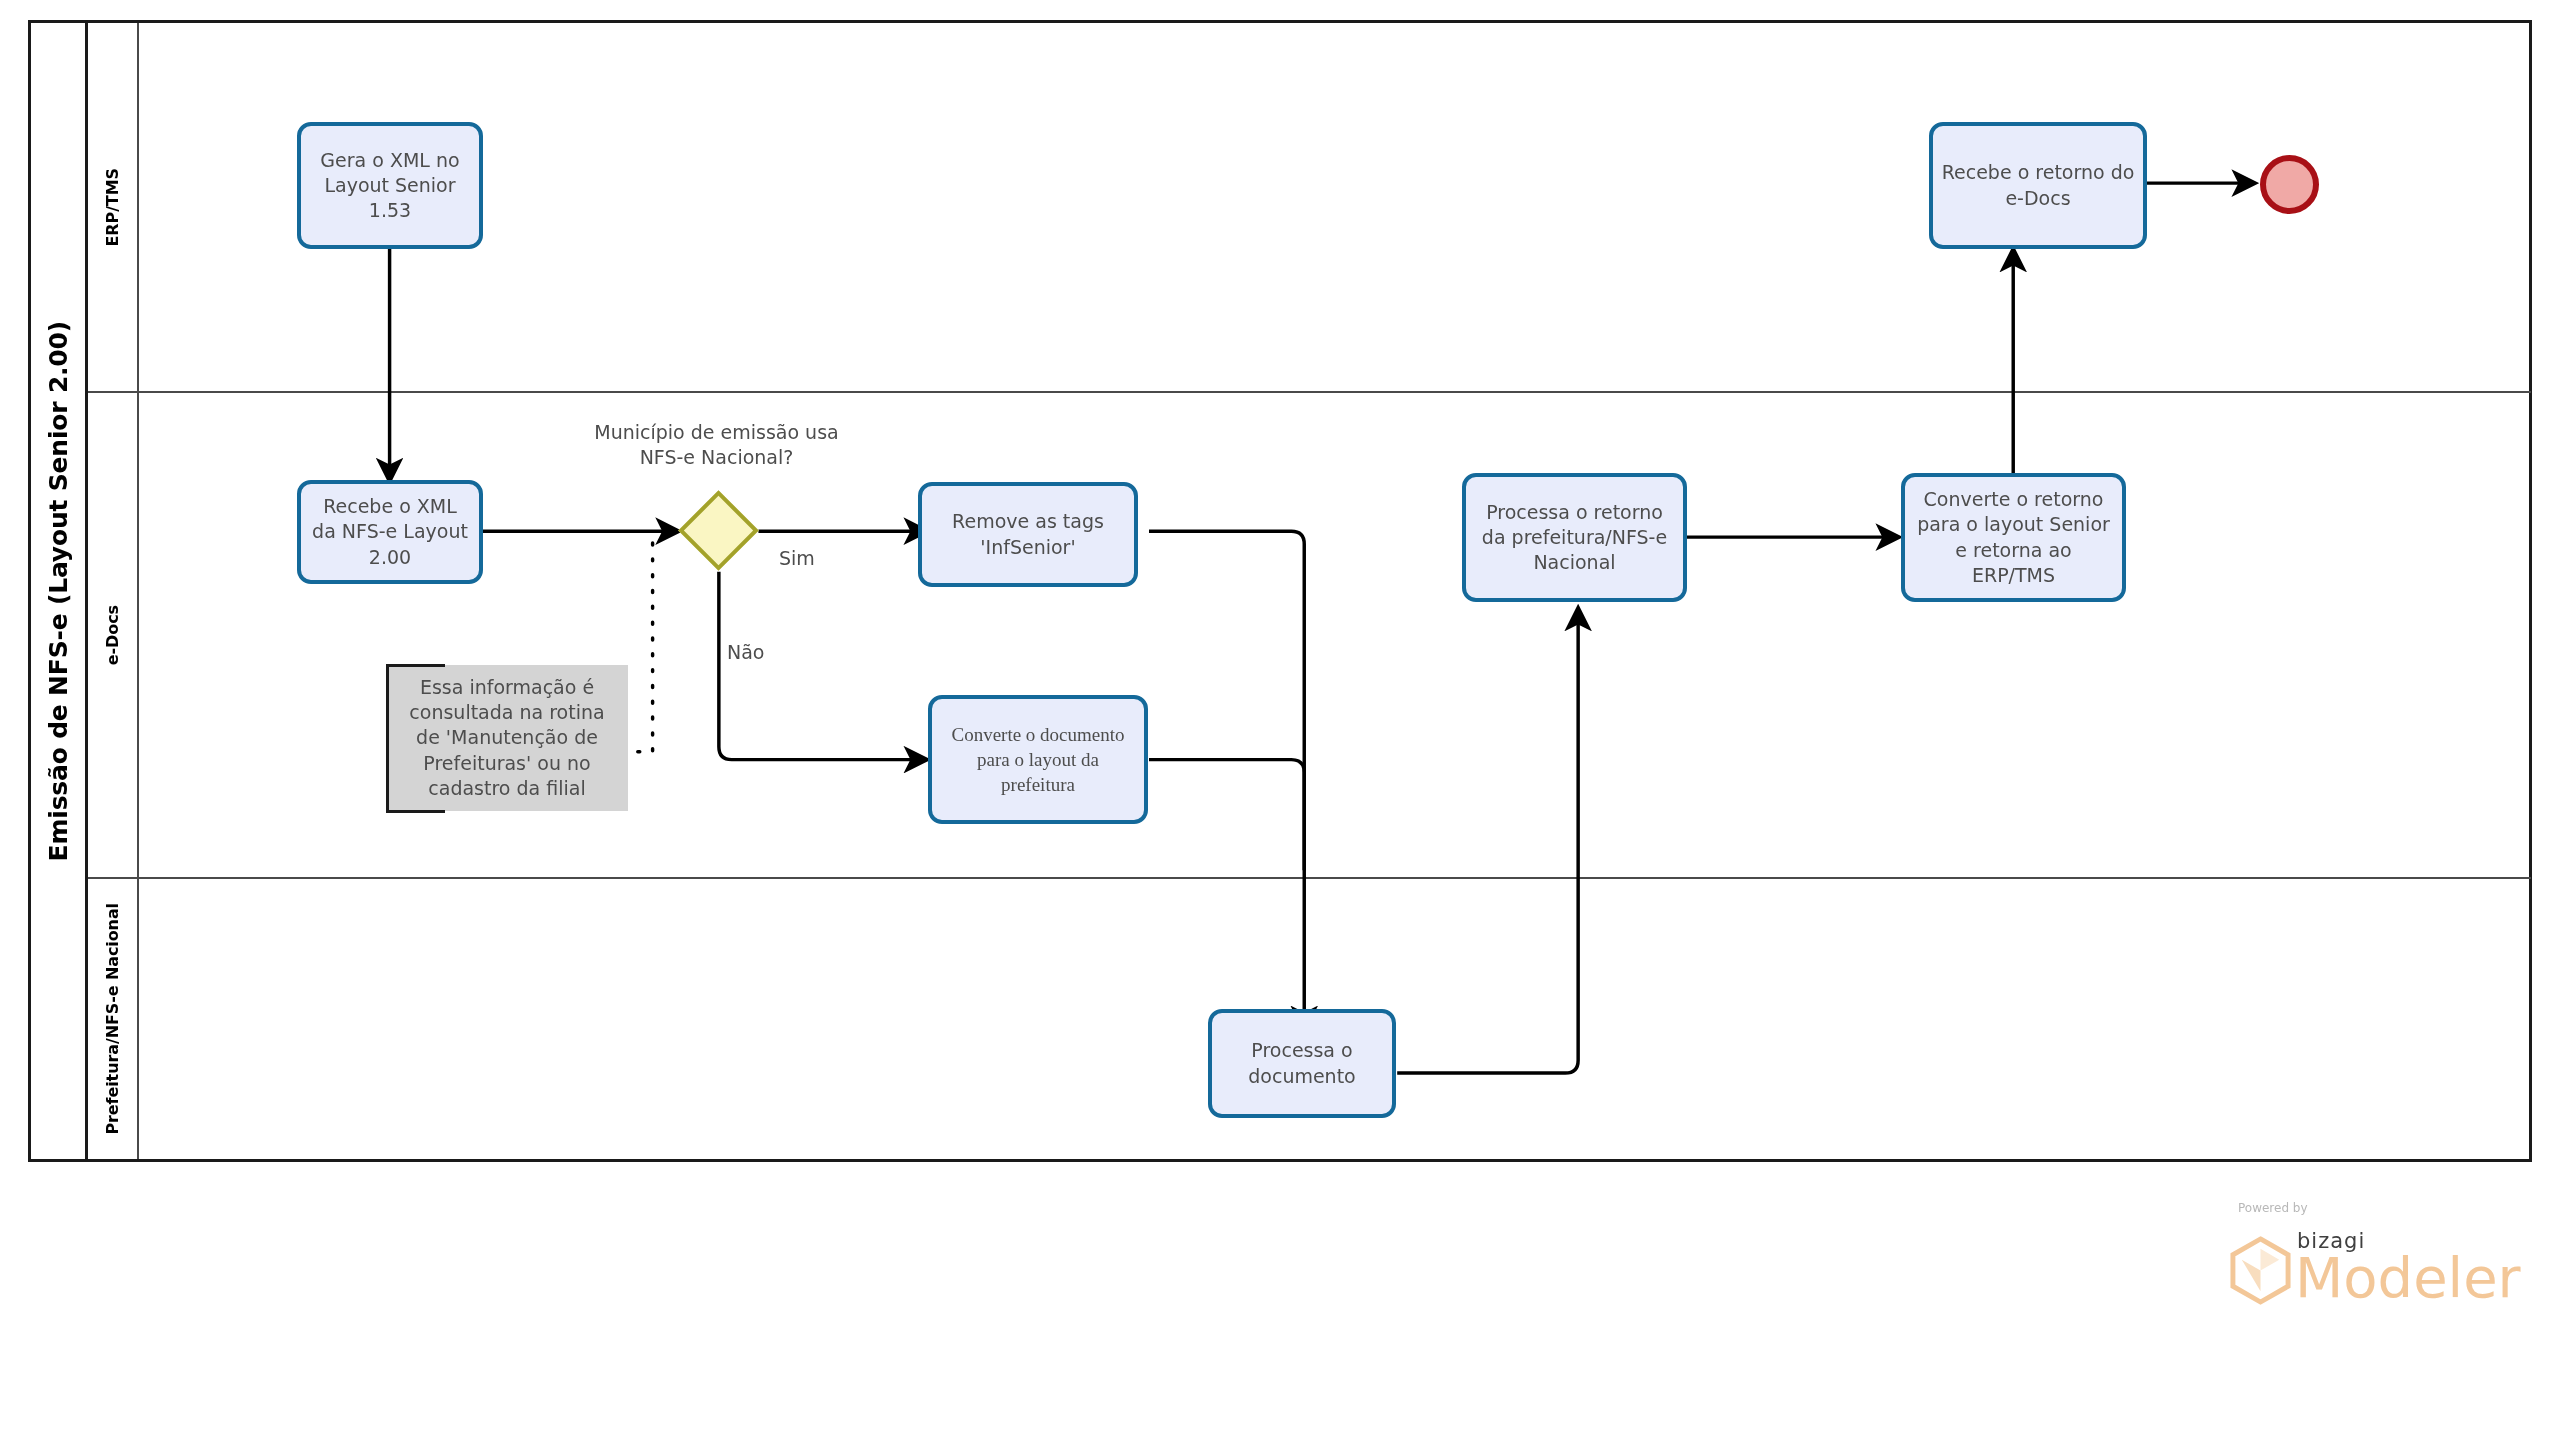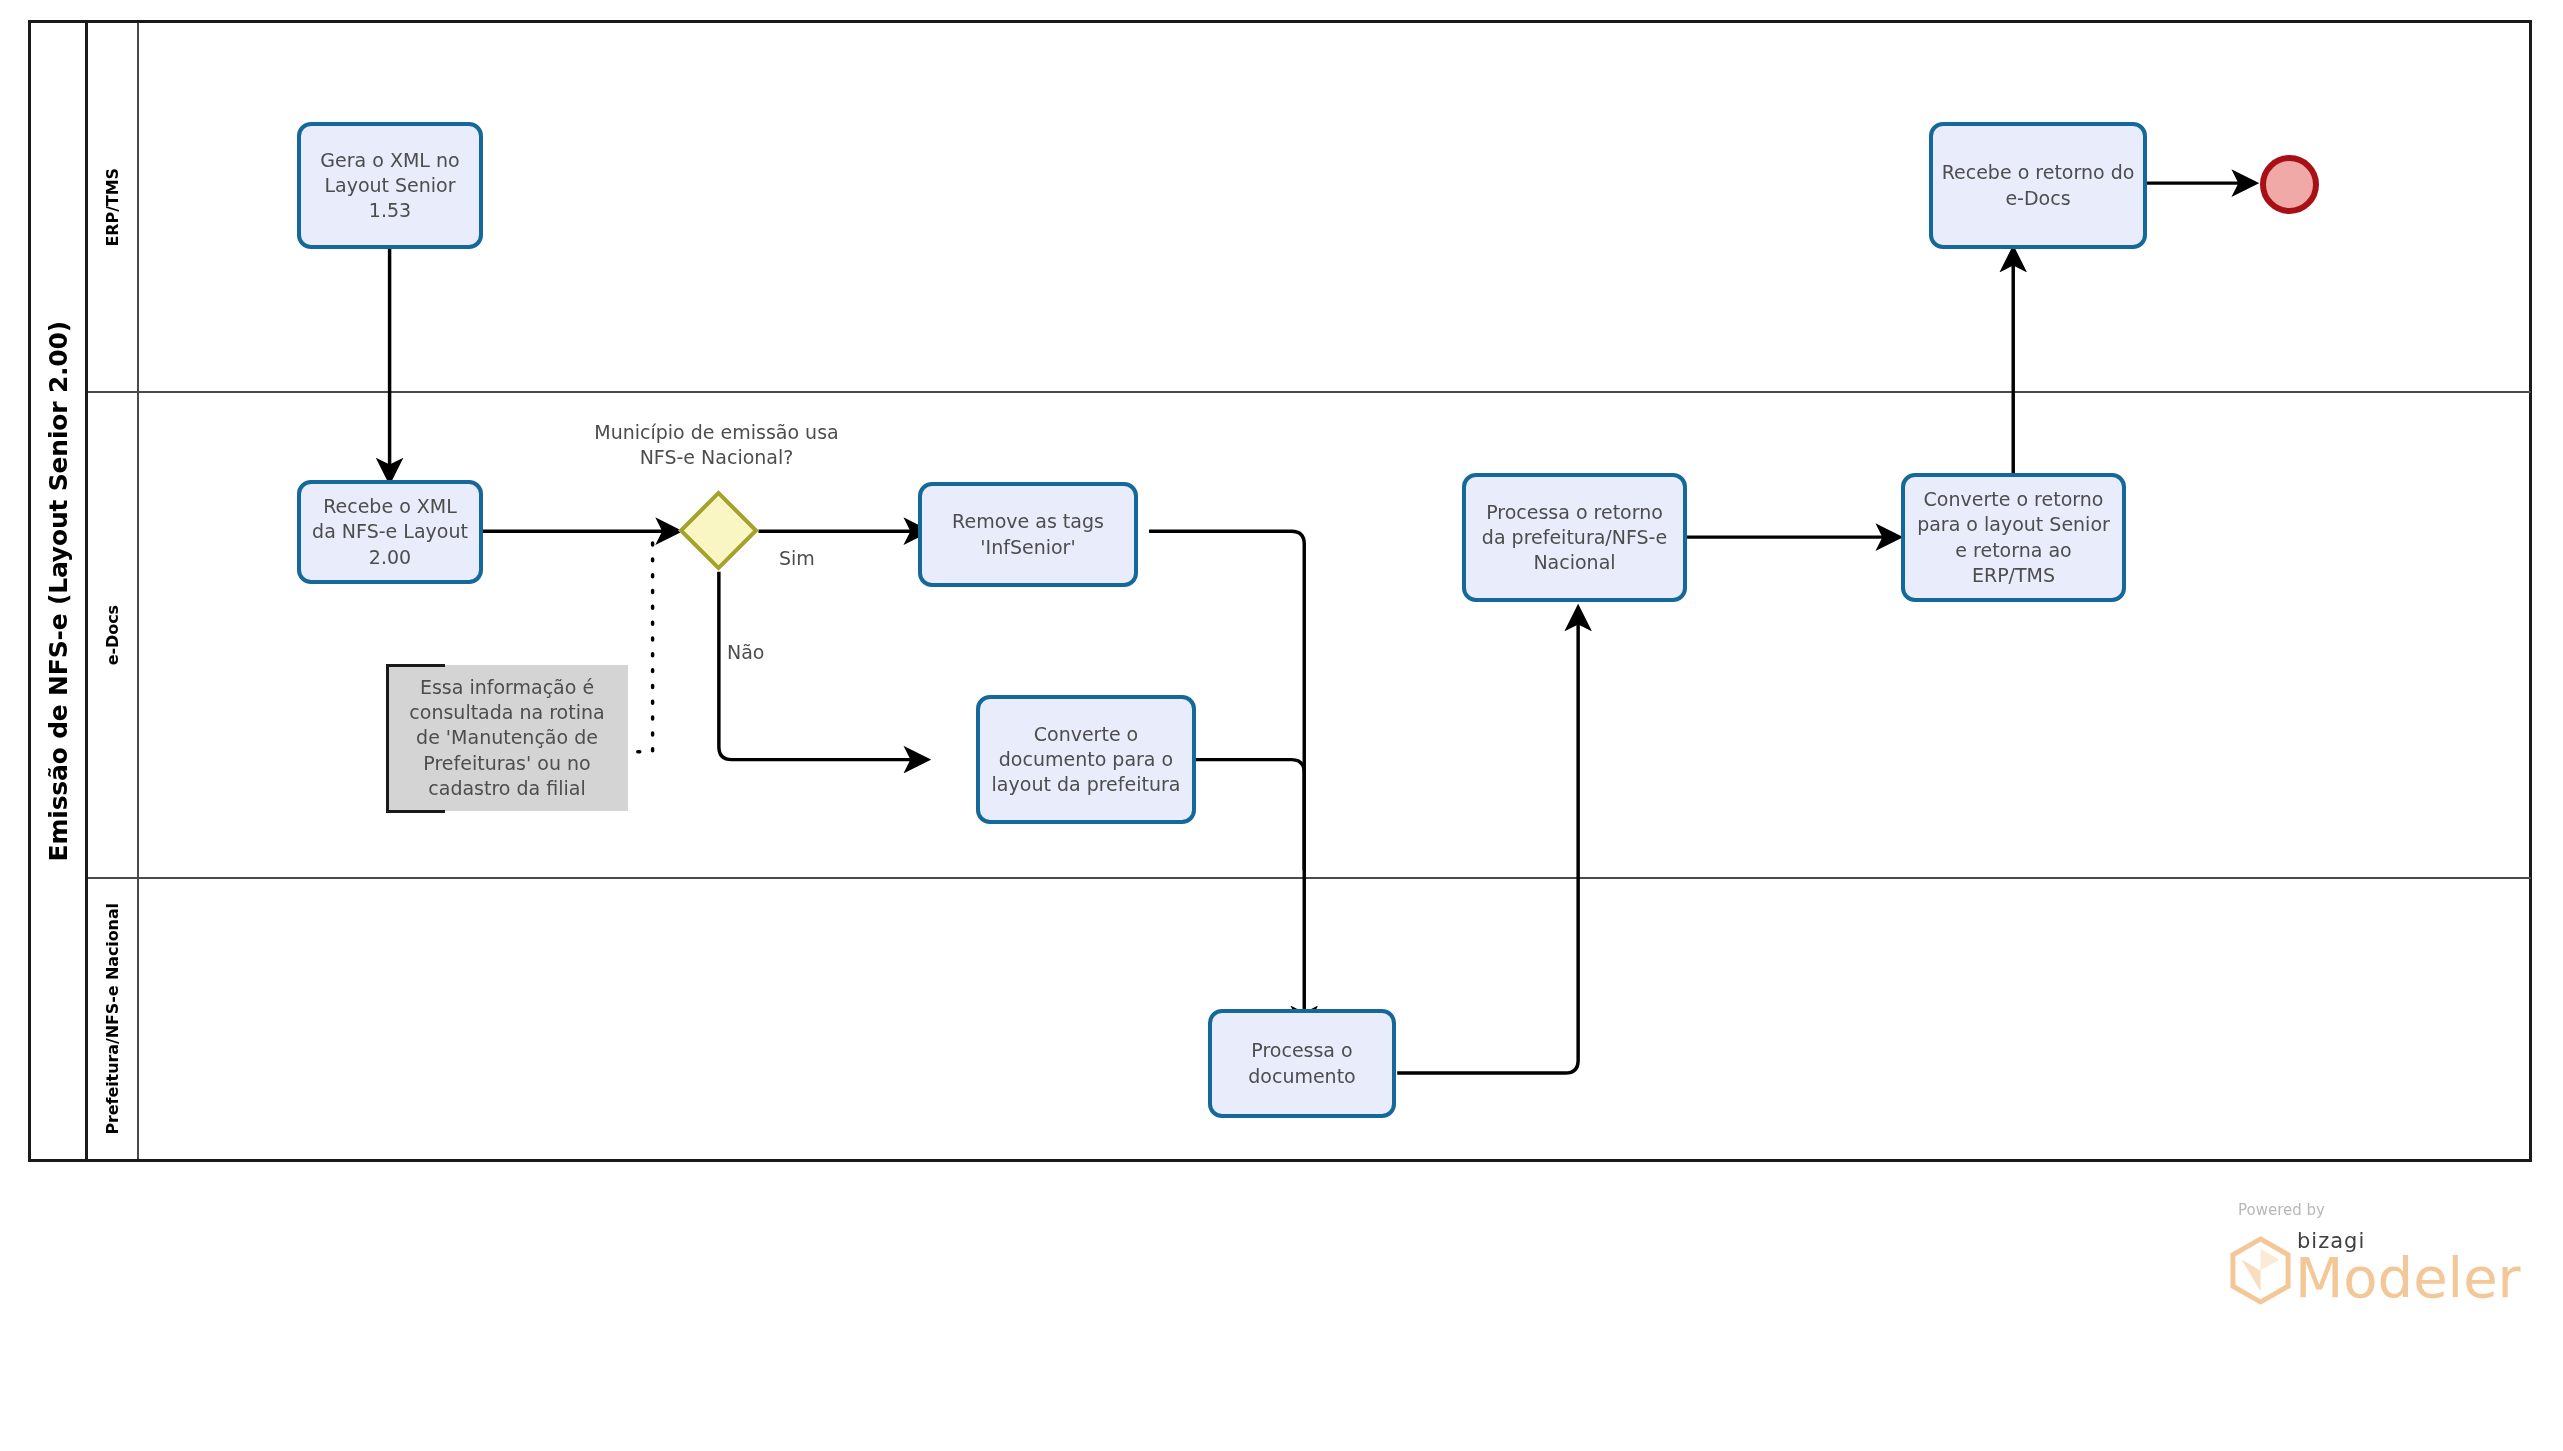--- a/index.html
+++ b/index.html
@@ -177,21 +177,21 @@
     position: absolute;
     left: 2220px;
     top: 1201px;
     width: 297px;
     height: 109px;
   }
   #wm-powered {
     position: absolute;
     left: 18px;
     top: 0px;
-    font-size: 15px;
+    font-size: 12px;
     color: #b8b8b8;
     font-family: "DejaVu Sans", sans-serif;
   }
   #wm-bizagi {
     position: absolute;
     left: 77px;
     top: 28px;
     font-size: 21px;
     color: #404040;
     letter-spacing: 1px;
@@ -273,21 +273,21 @@
   </svg>
 
   <div class="task" style="left:297px; top:122px; width:186px; height:127px;">Gera o XML no Layout Senior 1.53</div>
 
   <div class="task" style="left:1929px; top:122px; width:218px; height:127px;">Recebe o retorno do e-Docs</div>
 
   <div class="task" style="left:297px; top:480px; width:186px; height:104px;">Recebe o XML da NFS-e Layout 2.00</div>
 
   <div class="task" style="left:918px; top:482px; width:220px; height:105px;">Remove as tags 'InfSenior'</div>
 
-  <div class="task" style="left:976px; top:695px; width:220px; height:129px;">Converte o documento para o layout da prefeitura</div>
+  <div class="task" style="left:928px; top:695px; width:220px; height:129px;font-family:Liberation Serif, serif;">Converte o documento para o layout da prefeitura</div>
 
   <div class="task" style="left:1462px; top:473px; width:225px; height:129px;">Processa o retorno da prefeitura/NFS-e Nacional</div>
 
   <div class="task" style="left:1901px; top:473px; width:225px; height:129px;">Converte o retorno para o layout Senior e retorna ao ERP/TMS</div>
 
   <div class="task" style="left:1208px; top:1009px; width:188px; height:109px;">Processa o documento</div>
 
   <div class="gateway" style="left:690px; top:502px; width:57px; height:57px;"></div>
   <div class="gw-label" style="left:593px; top:420px; width:247px;">Município de emissão usa NFS-e Nacional?</div>
   <div class="flow-label" style="left:779px; top:547px;">Sim</div>

